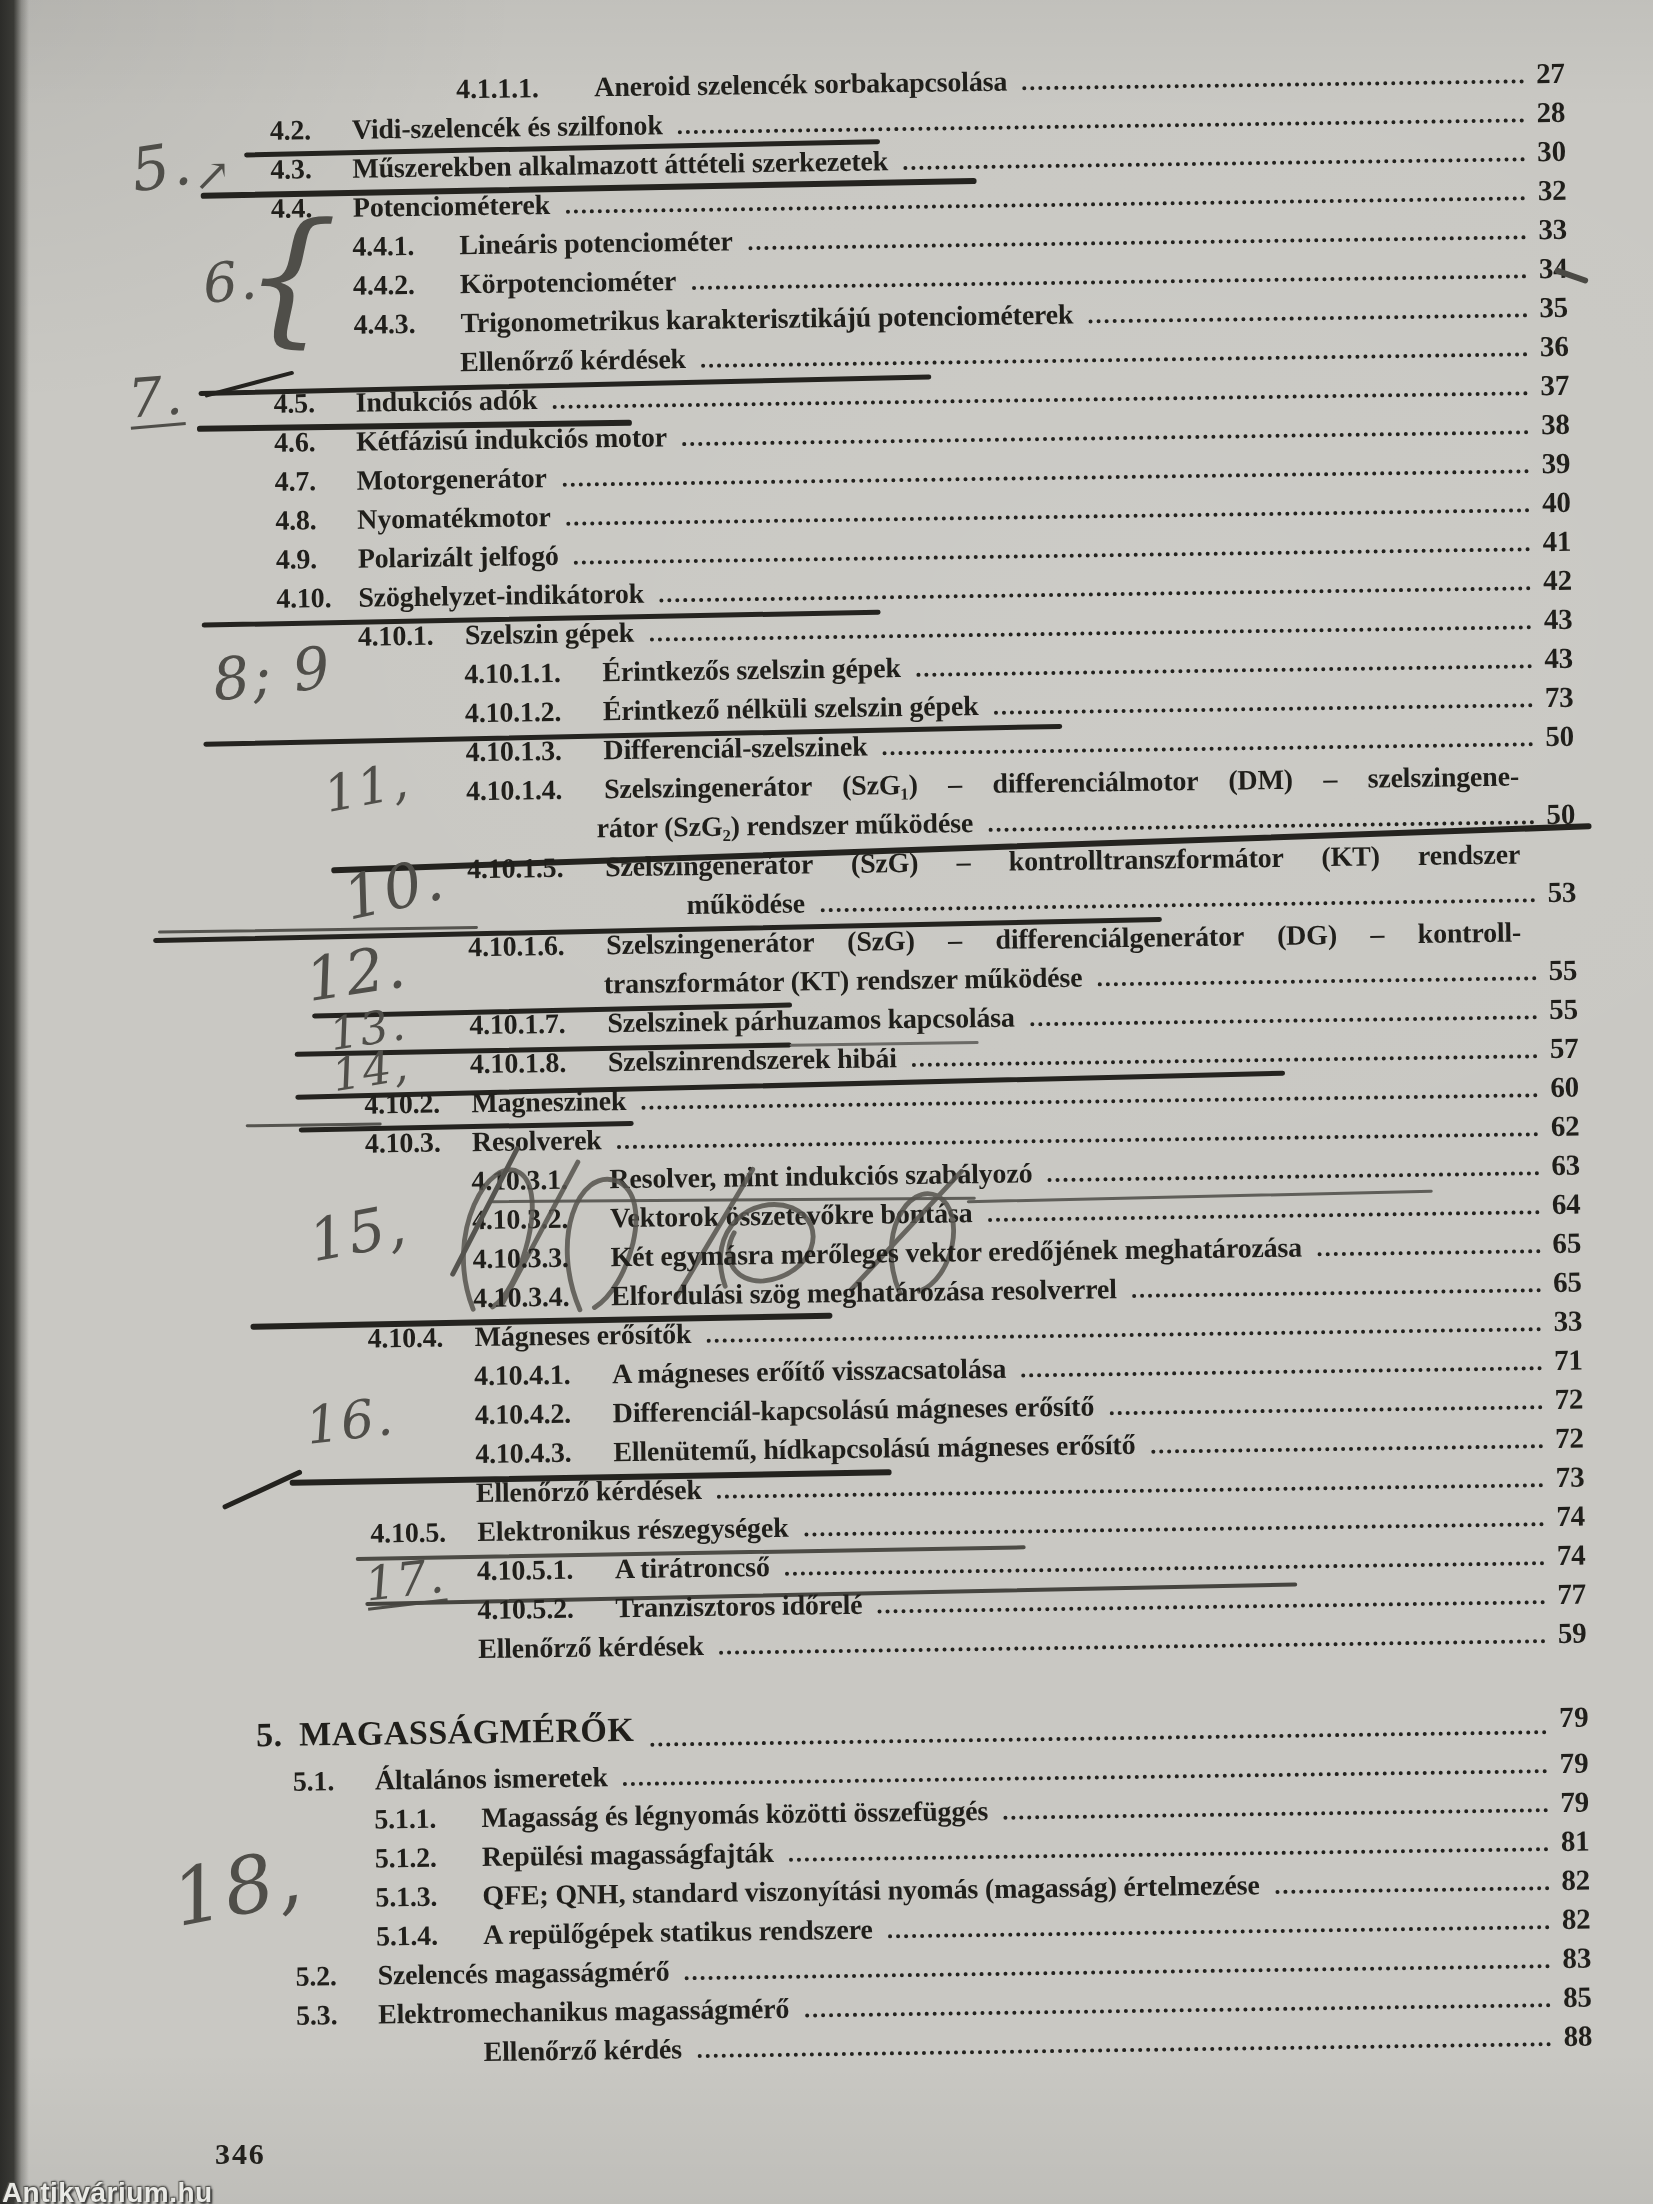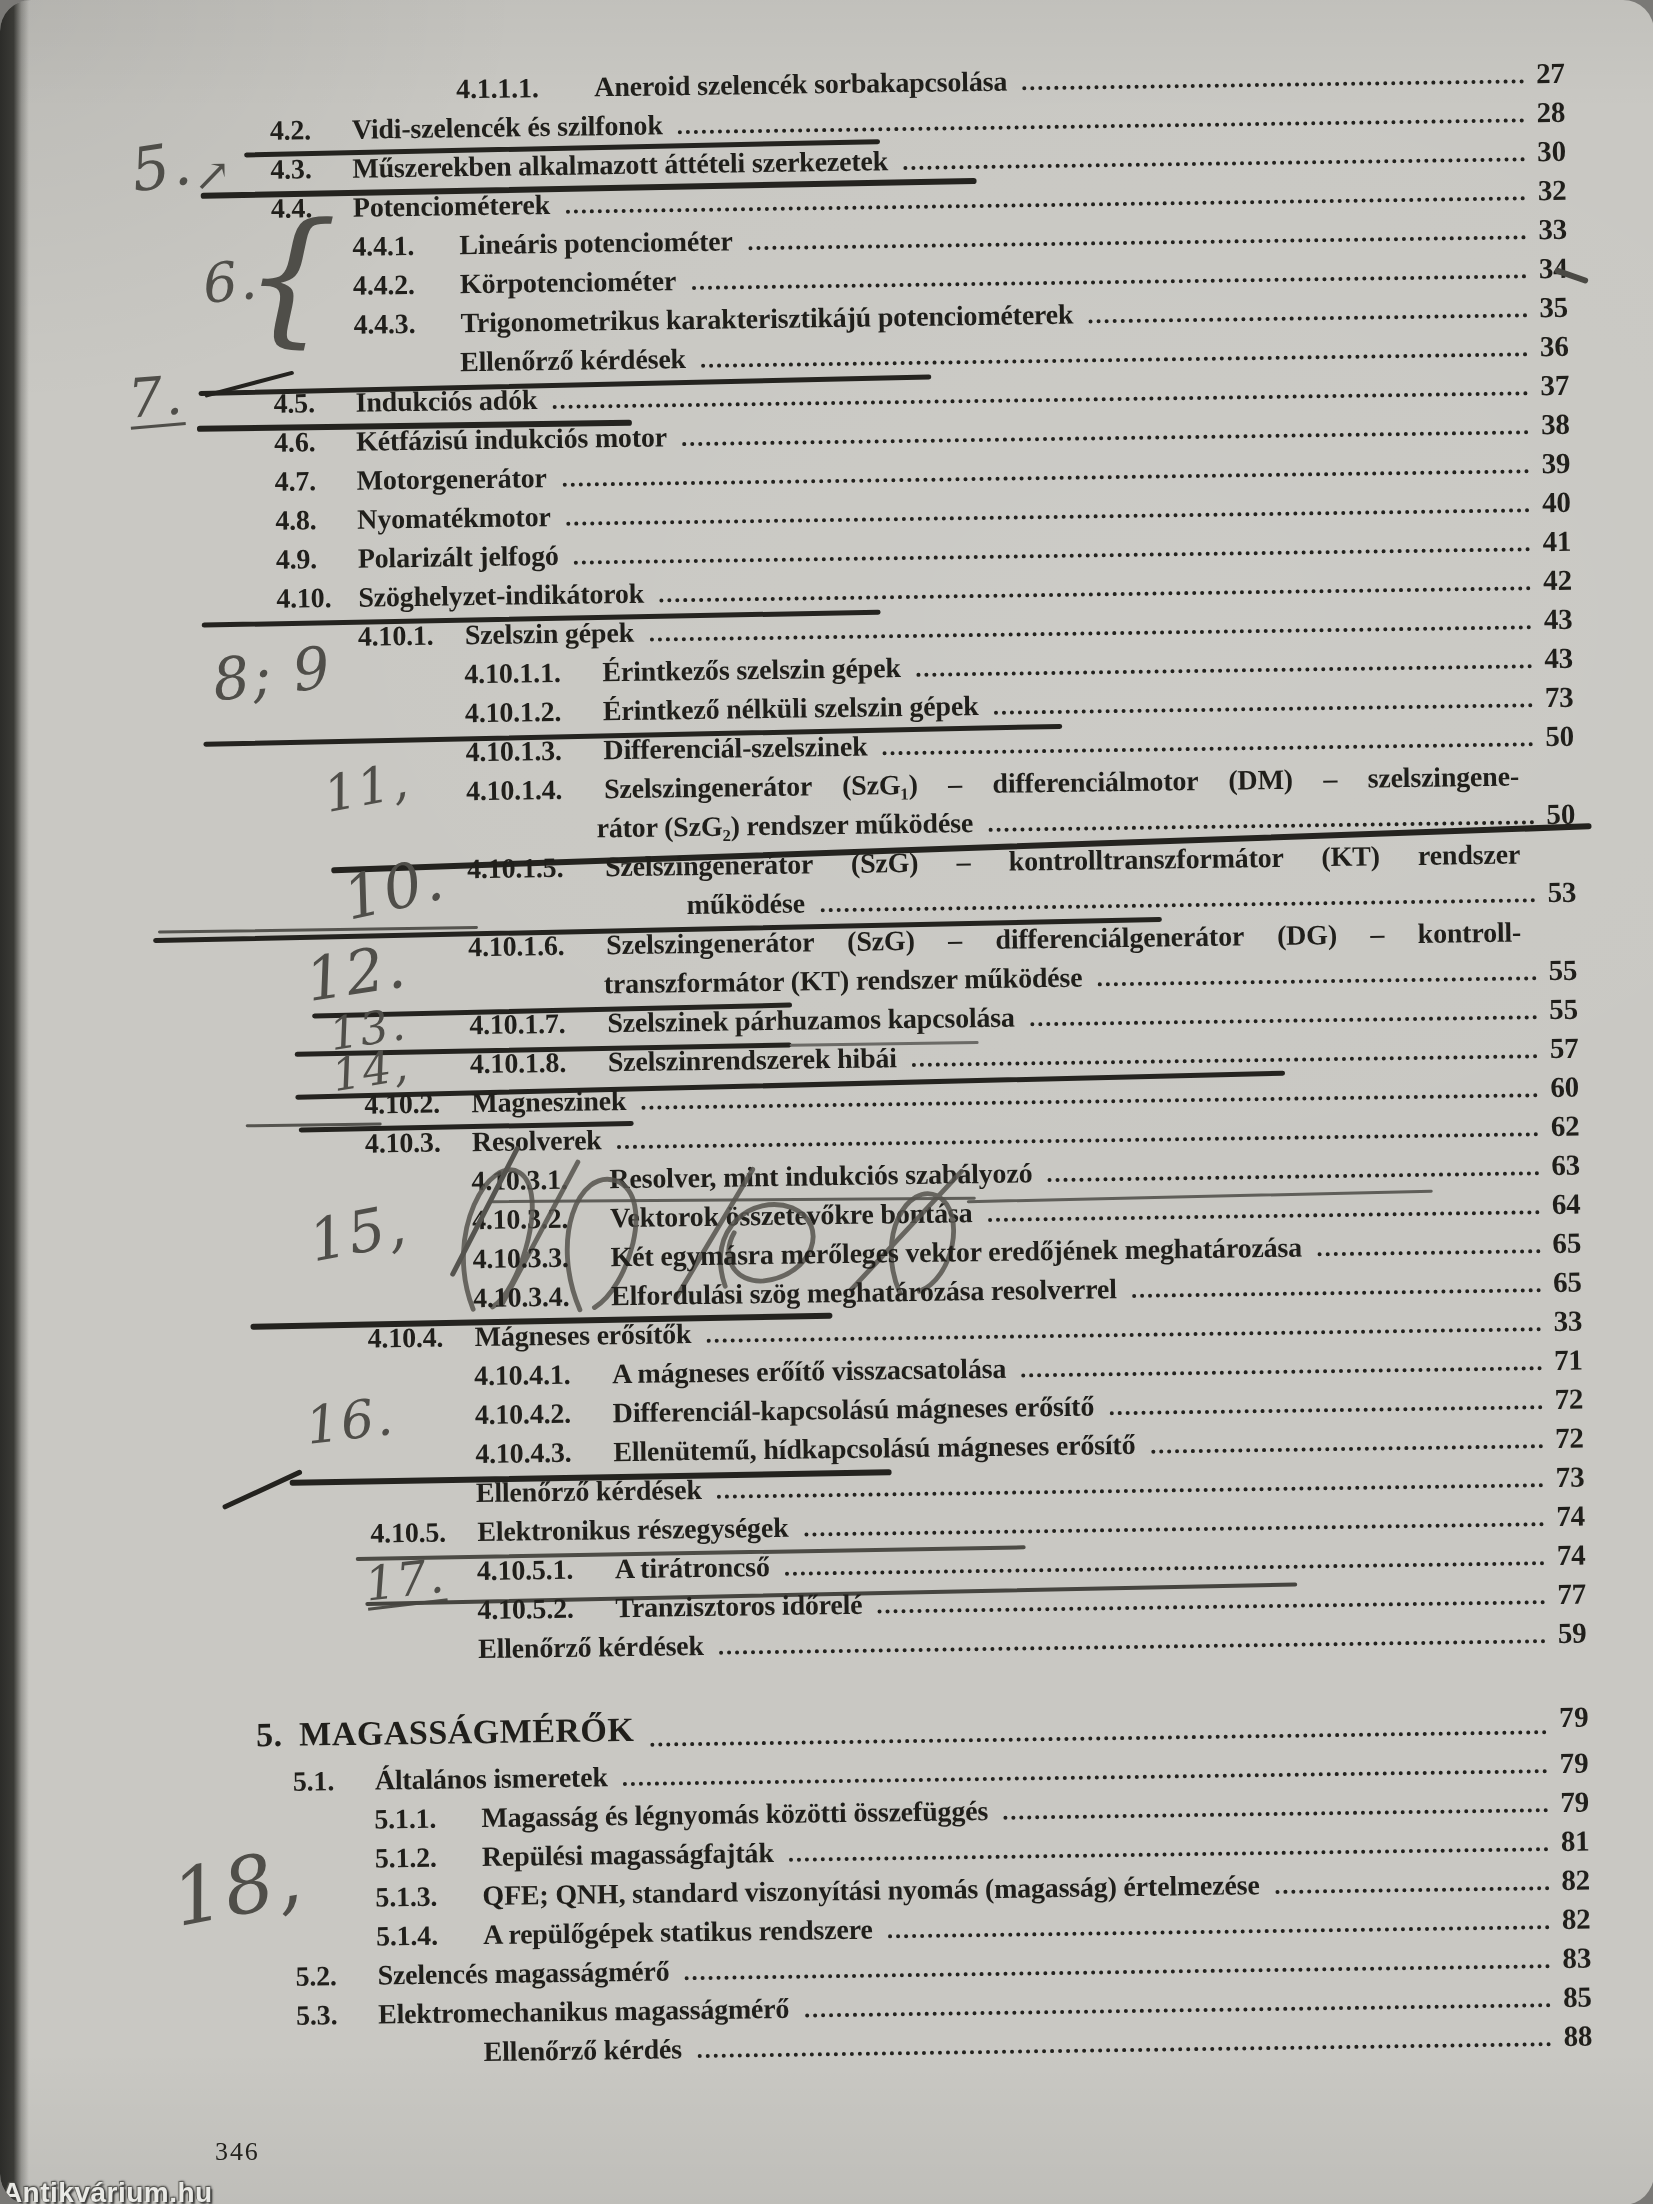--- a/index.html
+++ b/index.html
@@ -2,21 +2,21 @@
 <html><head>
 <meta charset="utf-8">
 <style>
   html,body{margin:0;padding:0;background:#7a7976;}
   #page{position:relative;width:1654px;height:2205px;overflow:hidden;
     background:
       radial-gradient(1261px 873px at 68% 28%, rgba(255,255,255,0.06), rgba(255,255,255,0) 70%),
       radial-gradient(873px 679px at 0% 0%, rgba(0,0,0,0.07), rgba(0,0,0,0) 60%),
       linear-gradient(180deg, rgba(0,0,0,0.04), rgba(0,0,0,0) 5%, rgba(0,0,0,0) 93%, rgba(0,0,0,0.05)),
       #c9c8c3;
-    font-family:"Liberation Serif","DejaVu Serif",serif;color:#201f1b;border-radius:31px;}
+    font-family:"Liberation Serif","DejaVu Serif",serif;color:#201f1b;}
   #edge{position:absolute;left:0;top:0;bottom:0;width:29px;
     background:linear-gradient(90deg,#2c2c29 0px,#3a3a36 13.6px,rgba(62,62,58,0.35) 21.3px,rgba(62,62,58,0) 29px);}
   #content{position:absolute;left:0;top:74px;right:48px;
     transform:rotate(-0.8deg);transform-origin:116px 0;}
   .row{position:relative;display:flex;align-items:center;height:39px;
     font-size:28px;font-weight:bold;letter-spacing:-0.2px;white-space:nowrap;}
   .lv-h1{padding-left:233px;height:54px;margin-top:37px;font-size:34px;letter-spacing:0.5px;}
   .lv-l1{padding-left:269px;}
   .lv-l2{padding-left:350px;}
   .lv-l3,.lv-l3t{padding-left:456px;}
@@ -26,21 +26,21 @@
   .lv-l3 .num{min-width:138px;}
   .num{display:inline-block;}
   .fill{flex:1;text-align:justify;text-align-last:justify;padding-right:97px;}
   .dots{flex:1;align-self:flex-end;margin:0 11.6px 9.7px 15.5px;border-bottom:4.4px dotted #23221e;height:0;}
   .pg{width:70px;font-size:29px;}
   .pen{position:absolute;border-radius:2.9px;background:#24231f;}
   .hw{position:absolute;font-family:"DejaVu Serif","Liberation Serif",serif;font-style:italic;
     font-weight:normal;color:#4f4e49;line-height:1;letter-spacing:1.9px;white-space:pre;}
   .hw.brace{font-weight:100;transform-origin:center;letter-spacing:0;}
   .scribble{position:absolute;pointer-events:none;}
-  #pagenum{position:absolute;left:215px;top:2137px;font-size:26px;font-weight:normal;
+  #pagenum{position:absolute;left:215px;top:2137px;font-size:30px;font-weight:bold;
     font-family:"Liberation Serif","DejaVu Serif",serif;color:#22211d;letter-spacing:1.9px;text-align:center;}
   #watermark{position:absolute;left:1.9px;bottom:-3.9px;font-family:"Liberation Sans","DejaVu Sans",sans-serif;
     font-weight:bold;font-size:28px;color:#e9e9e5;letter-spacing:0.5px;
     text-shadow:1.9px 1.9px 1.9px #3a3a38,-1px -1px 1px #55554f,1px -1px 1.9px #444;}
 </style>
 </head>
 <body>
 
 <div id="page">
   <div id="edge"></div>

